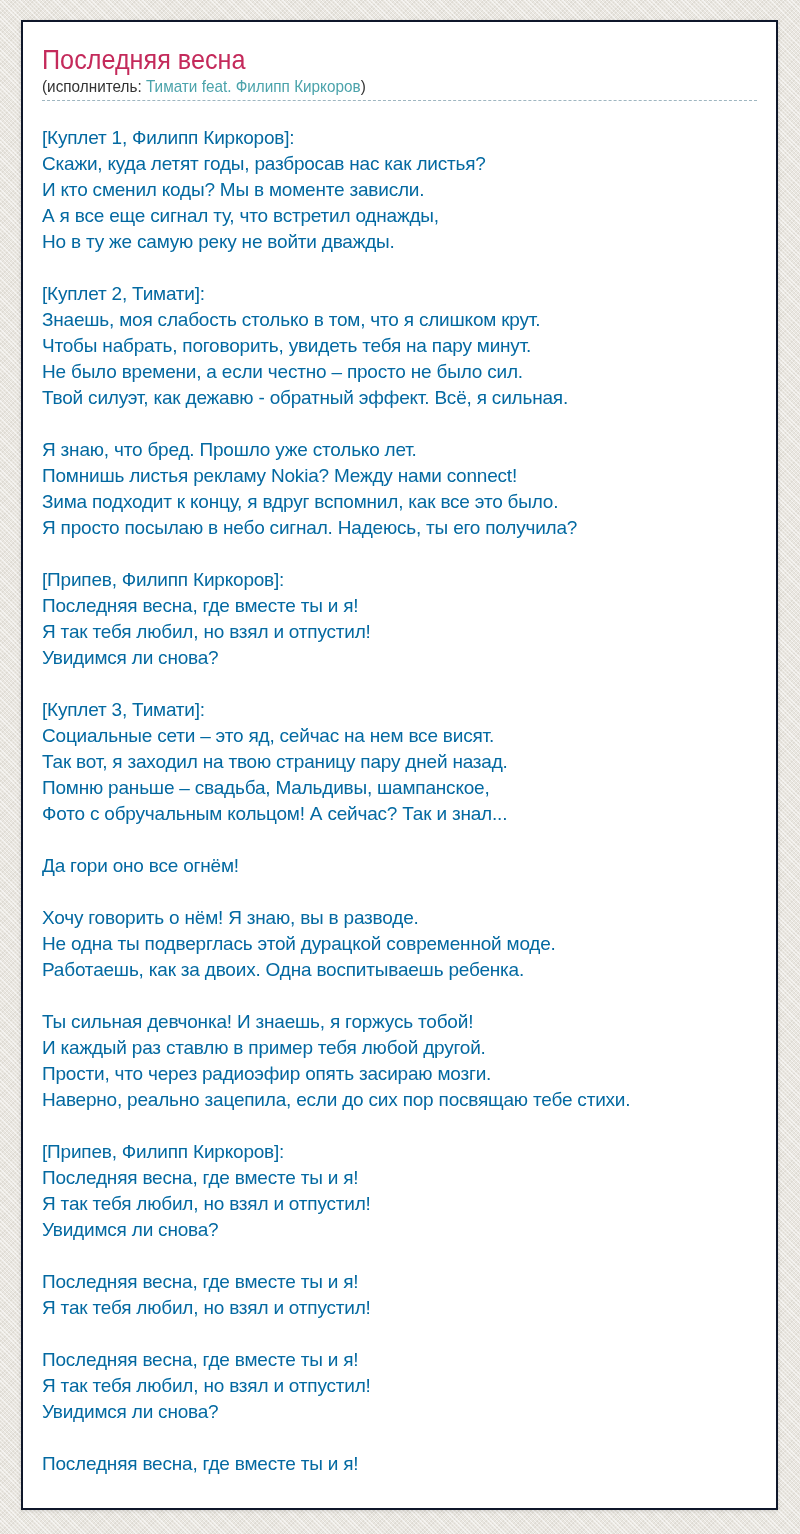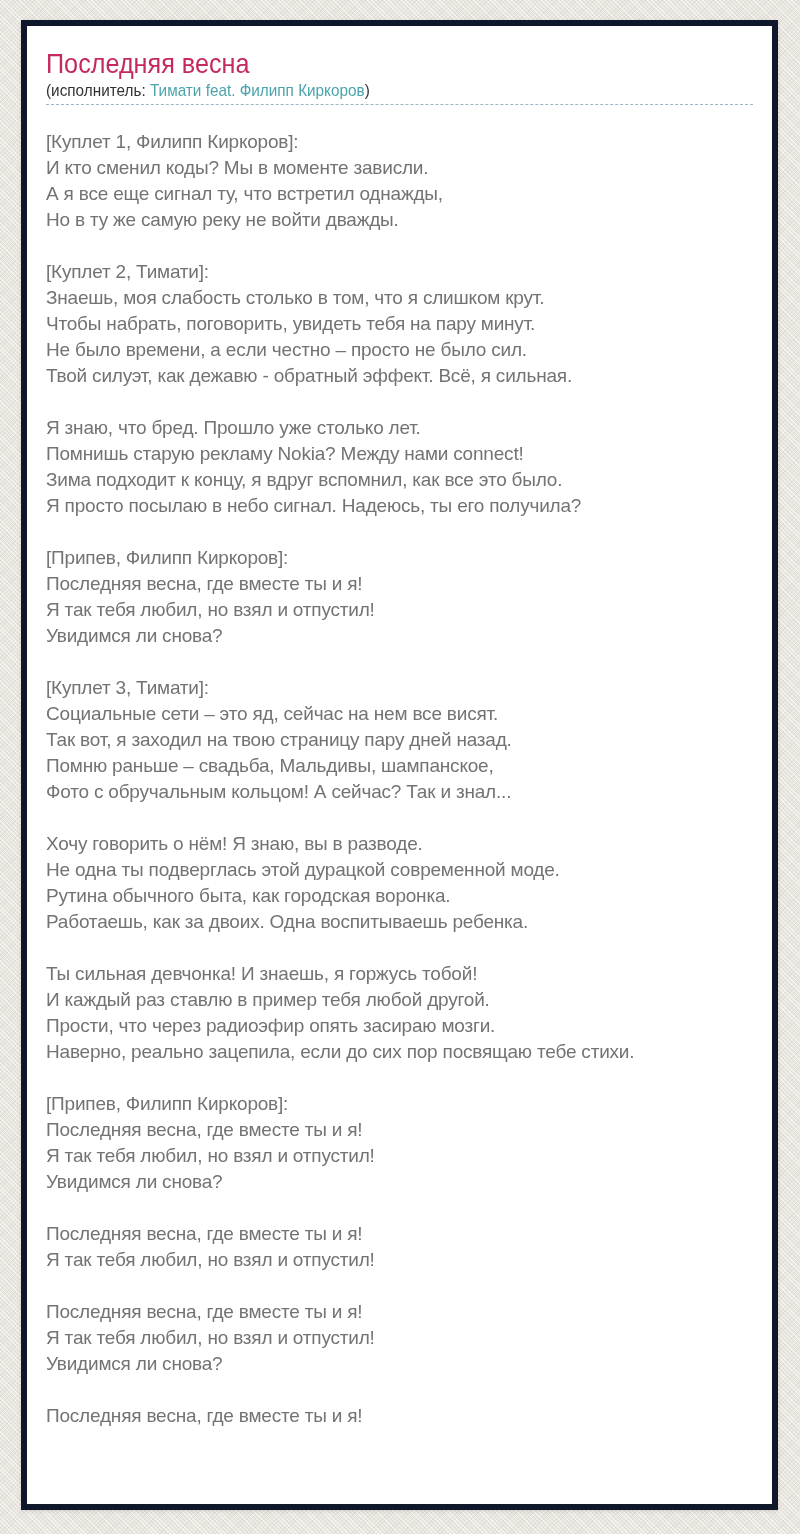--- a/index.html
+++ b/index.html
@@ -12,21 +12,21 @@
     background-image:
       repeating-linear-gradient(45deg, rgba(255,255,255,0.55) 0px, rgba(255,255,255,0.55) 1px, transparent 1px, transparent 3px),
       repeating-linear-gradient(135deg, rgba(185,180,168,0.22) 0px, rgba(185,180,168,0.22) 1px, transparent 1px, transparent 3px);
     overflow: hidden;
   }
   .card {
     width: 757px;
     height: 1490px;
     margin: 20px auto 0 21px;
     background: #ffffff;
-    border: 6px solid #0f172a;
+    border: 2px solid #0f172a;
     box-shadow: 0 1px 4px rgba(0,0,0,0.12);
     padding: 24px 19px 15px 19px;
   }
   .song-header {
     border-bottom: 1px dashed #9fb6c0;
     padding-bottom: 3px;
   }
   .song-title {
     font-size: 28px;
     line-height: 28px;
@@ -45,21 +45,21 @@
     transform-origin: 0 0;
     white-space: nowrap;
   }
   .artist-link {
     color: #4ba3ab;
     text-decoration: none;
     cursor: pointer;
   }
   .lyrics {
     margin-top: 24px;
-    color: #737373;
+    color: #0369a1;
   }
   .stanza { margin-bottom: 26px; }
   .stanza:last-child { margin-bottom: 0; }
   .line {
     font-size: 19px;
     line-height: 26px;
     letter-spacing: -0.2px;
     white-space: nowrap;
   }
 </style>
@@ -68,54 +68,57 @@
 
 <div class="card">
   <div class="song-header">
     <h1 class="song-title">Последняя весна</h1>
     <p class="artist-line"><span>(исполнитель: </span><a class="artist-link">Тимати feat. Филипп Киркоров</a><span>)</span></p>
   </div>
 
   <div class="lyrics">
       <div class="stanza">
         <p class="line">[Куплет 1, Филипп Киркоров]:</p>
+        <p class="line">Скажи, куда летят годы, разбросав нас как листья?</p>
         <p class="line">И кто сменил коды? Мы в моменте зависли.</p>
         <p class="line">А я все еще сигнал ту, что встретил однажды,</p>
         <p class="line">Но в ту же самую реку не войти дважды.</p>
       </div>
       <div class="stanza">
         <p class="line">[Куплет 2, Тимати]:</p>
         <p class="line">Знаешь, моя слабость столько в том, что я слишком крут.</p>
         <p class="line">Чтобы набрать, поговорить, увидеть тебя на пару минут.</p>
         <p class="line">Не было времени, а если честно – просто не было сил.</p>
         <p class="line">Твой силуэт, как дежавю - обратный эффект. Всё, я сильная.</p>
       </div>
       <div class="stanza">
         <p class="line">Я знаю, что бред. Прошло уже столько лет.</p>
-        <p class="line">Помнишь старую рекламу Nokia? Между нами connect!</p>
+        <p class="line">Помнишь листья рекламу Nokia? Между нами connect!</p>
         <p class="line">Зима подходит к концу, я вдруг вспомнил, как все это было.</p>
         <p class="line">Я просто посылаю в небо сигнал. Надеюсь, ты его получила?</p>
       </div>
       <div class="stanza">
         <p class="line">[Припев, Филипп Киркоров]:</p>
         <p class="line">Последняя весна, где вместе ты и я!</p>
         <p class="line">Я так тебя любил, но взял и отпустил!</p>
         <p class="line">Увидимся ли снова?</p>
       </div>
       <div class="stanza">
         <p class="line">[Куплет 3, Тимати]:</p>
         <p class="line">Социальные сети – это яд, сейчас на нем все висят.</p>
         <p class="line">Так вот, я заходил на твою страницу пару дней назад.</p>
         <p class="line">Помню раньше – свадьба, Мальдивы, шампанское,</p>
         <p class="line">Фото с обручальным кольцом! А сейчас? Так и знал...</p>
       </div>
       <div class="stanza">
+        <p class="line">Да гори оно все огнём!</p>
+      </div>
+      <div class="stanza">
         <p class="line">Хочу говорить о нём! Я знаю, вы в разводе.</p>
         <p class="line">Не одна ты подверглась этой дурацкой современной моде.</p>
-        <p class="line">Рутина обычного быта, как городская воронка.</p>
         <p class="line">Работаешь, как за двоих. Одна воспитываешь ребенка.</p>
       </div>
       <div class="stanza">
         <p class="line">Ты сильная девчонка! И знаешь, я горжусь тобой!</p>
         <p class="line">И каждый раз ставлю в пример тебя любой другой.</p>
         <p class="line">Прости, что через радиоэфир опять засираю мозги.</p>
         <p class="line">Наверно, реально зацепила, если до сих пор посвящаю тебе стихи.</p>
       </div>
       <div class="stanza">
         <p class="line">[Припев, Филипп Киркоров]:</p>

